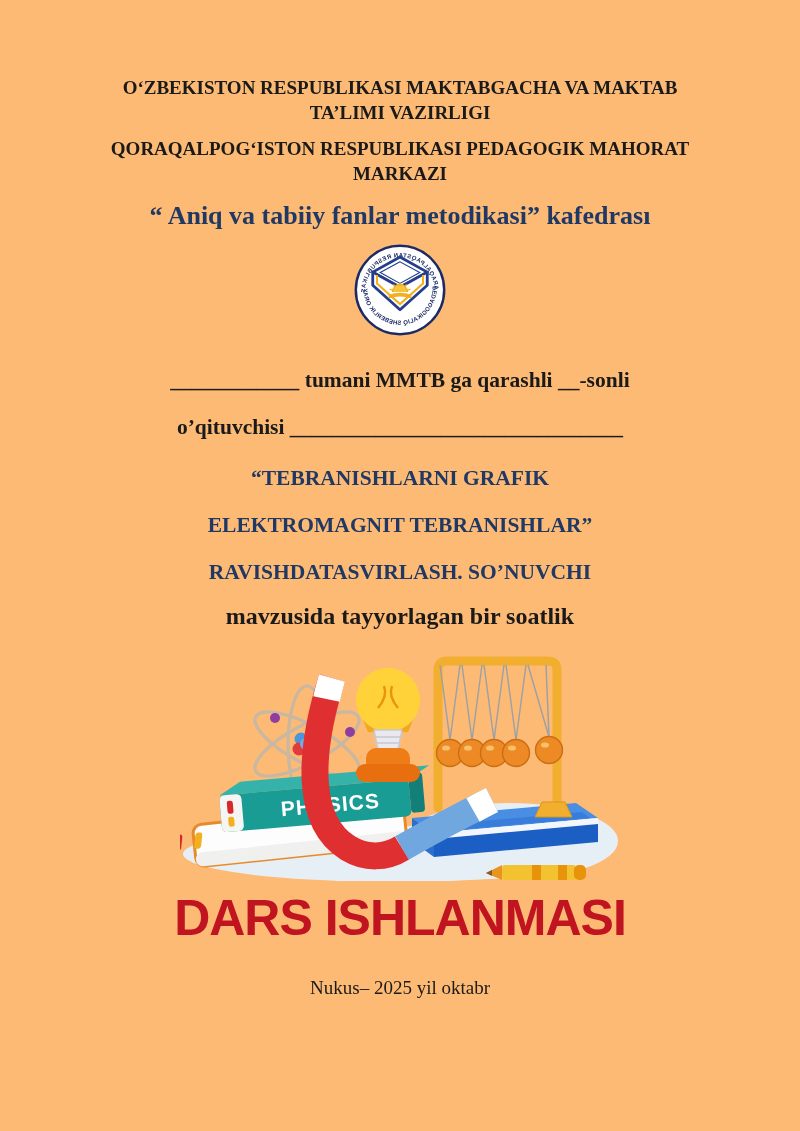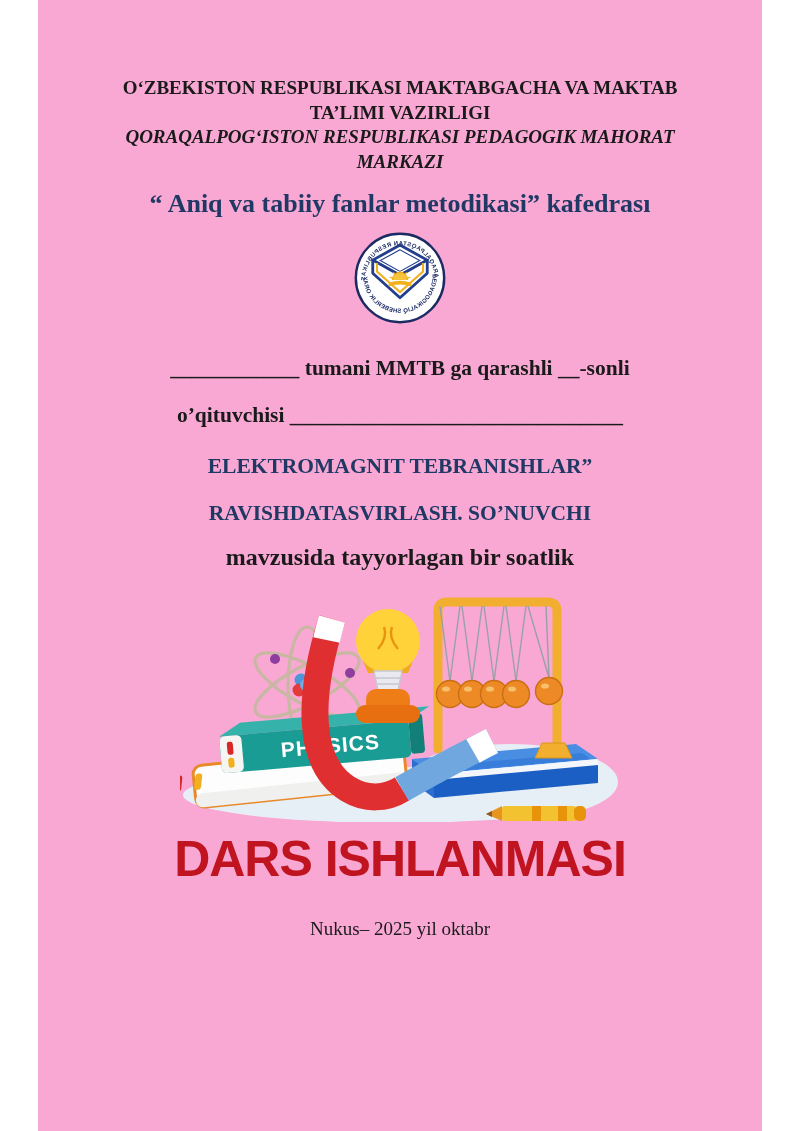--- a/index.html
+++ b/index.html
@@ -1,35 +1,35 @@
 <!DOCTYPE html>
 <html><head>
 <meta charset="utf-8">
 <style>
   html,body{margin:0;padding:0;background:#ffffff;}
   .page{
     position:relative;
-    width:724px;height:1131px;
+    width:800px;height:1131px;
     margin:0 auto;
-    background:#f9a8d4;
+    background:#fdba74;
     font-family:"Liberation Serif",serif;
     color:#1a1a1a;
     text-align:center;
     overflow:hidden;
     box-sizing:border-box;
     padding-top:76px;
   }
   .hdr{
     font-weight:bold;
     font-size:19px;
     line-height:1.3;
     width:600px;
     margin:0 auto;
   }
-  .hdr2{margin-top:0;font-style:italic;}
+  .hdr2{margin-top:12px;}
   .dept{
     font-weight:bold;
     font-size:26px;
     color:#1f3864;
     margin:14px auto 0;
     width:640px;
   }
   .logo-wrap{
     width:100px;height:94px;
     margin:12px auto 0;
@@ -128,20 +128,21 @@
       </g>
     </svg>
   </div>
 
   <div class="teacher">
     <div class="line">____________ tumani MMTB ga qarashli __-sonli</div>
     <div class="line">o’qituvchisi _______________________________</div>
   </div>
 
   <div class="topic">
+    <div class="line">“TEBRANISHLARNI GRAFIK</div>
     <div class="line">ELEKTROMAGNIT TEBRANISHLAR”</div>
     <div class="line">RAVISHDATASVIRLASH. SO’NUVCHI</div>
   </div>
 
   <p class="subtitle">mavzusida tayyorlagan bir soatlik</p>
 
   <div class="illus-wrap">
     <svg viewBox="0 0 440 245">
 
       <ellipse cx="215" cy="218" rx="212" ry="28" fill="#e7eff6"></ellipse>

